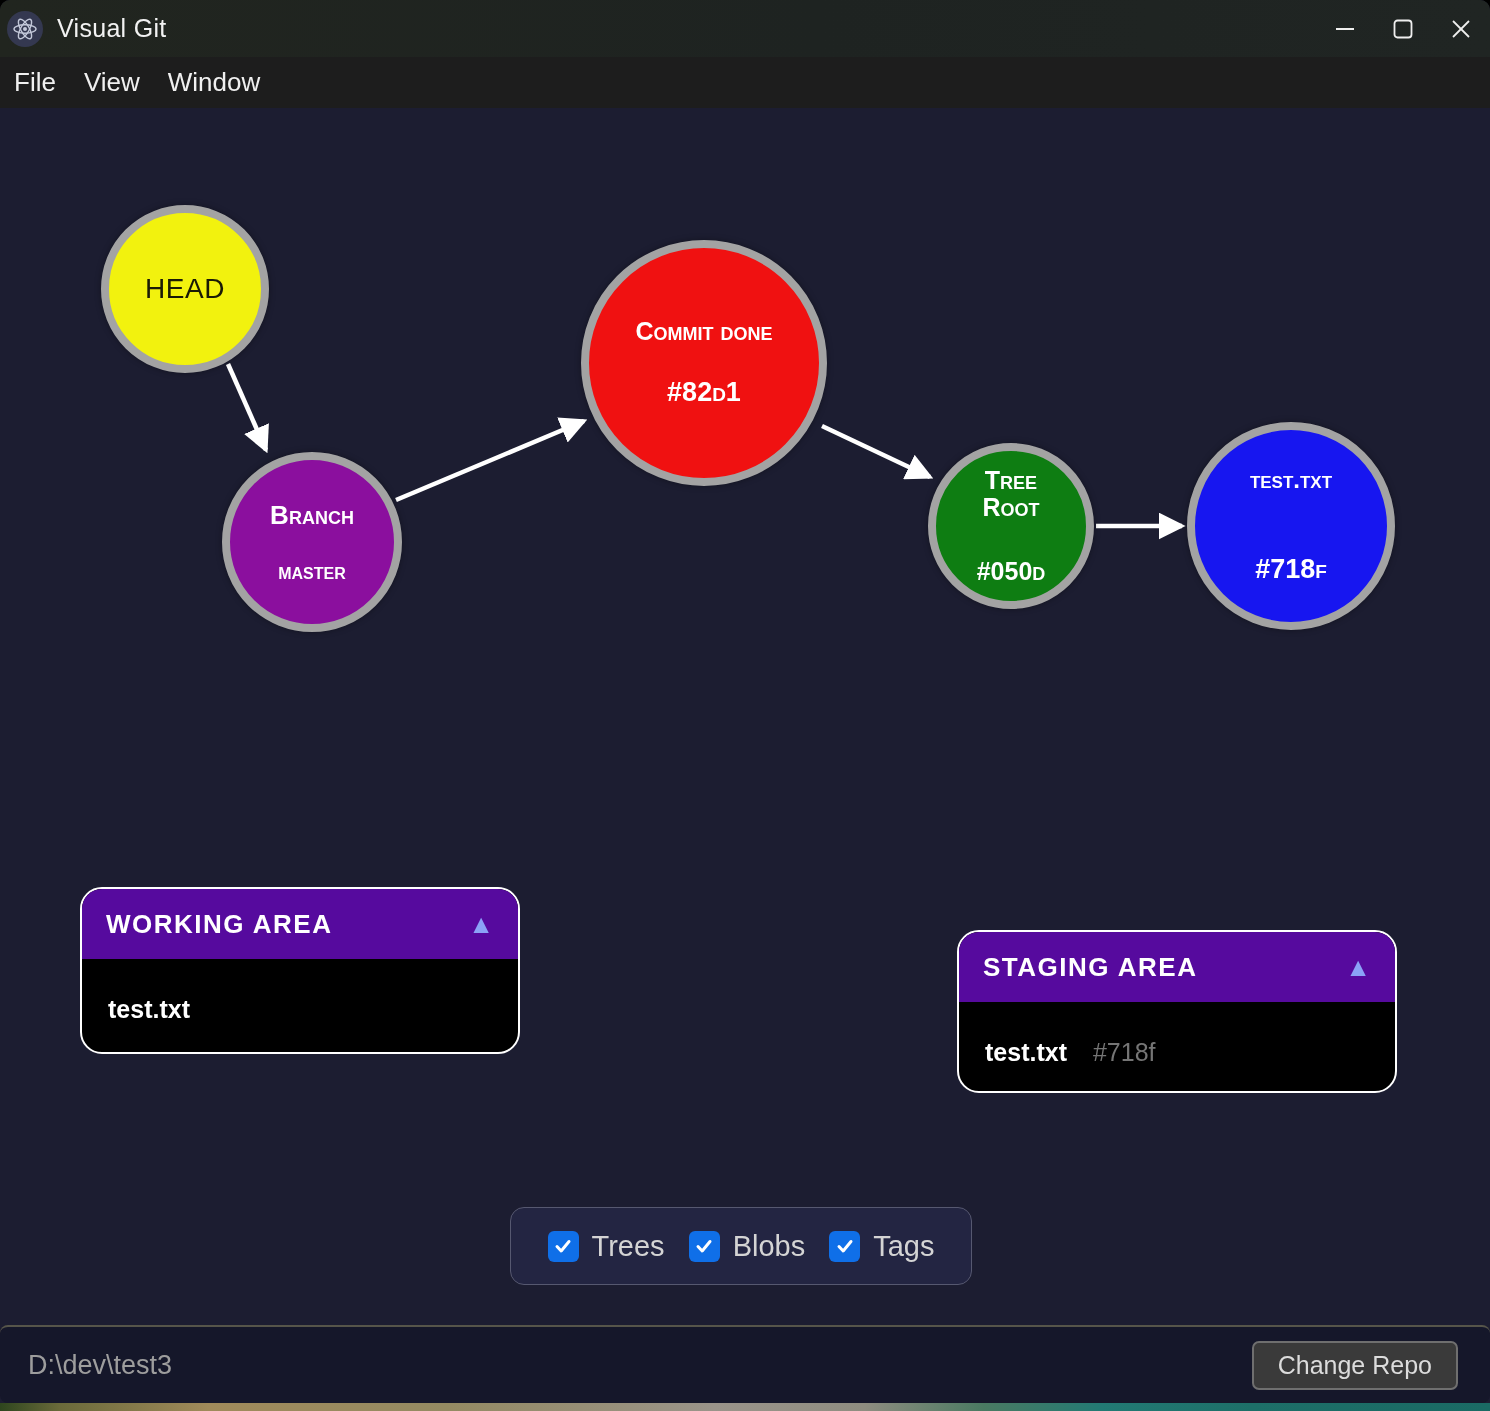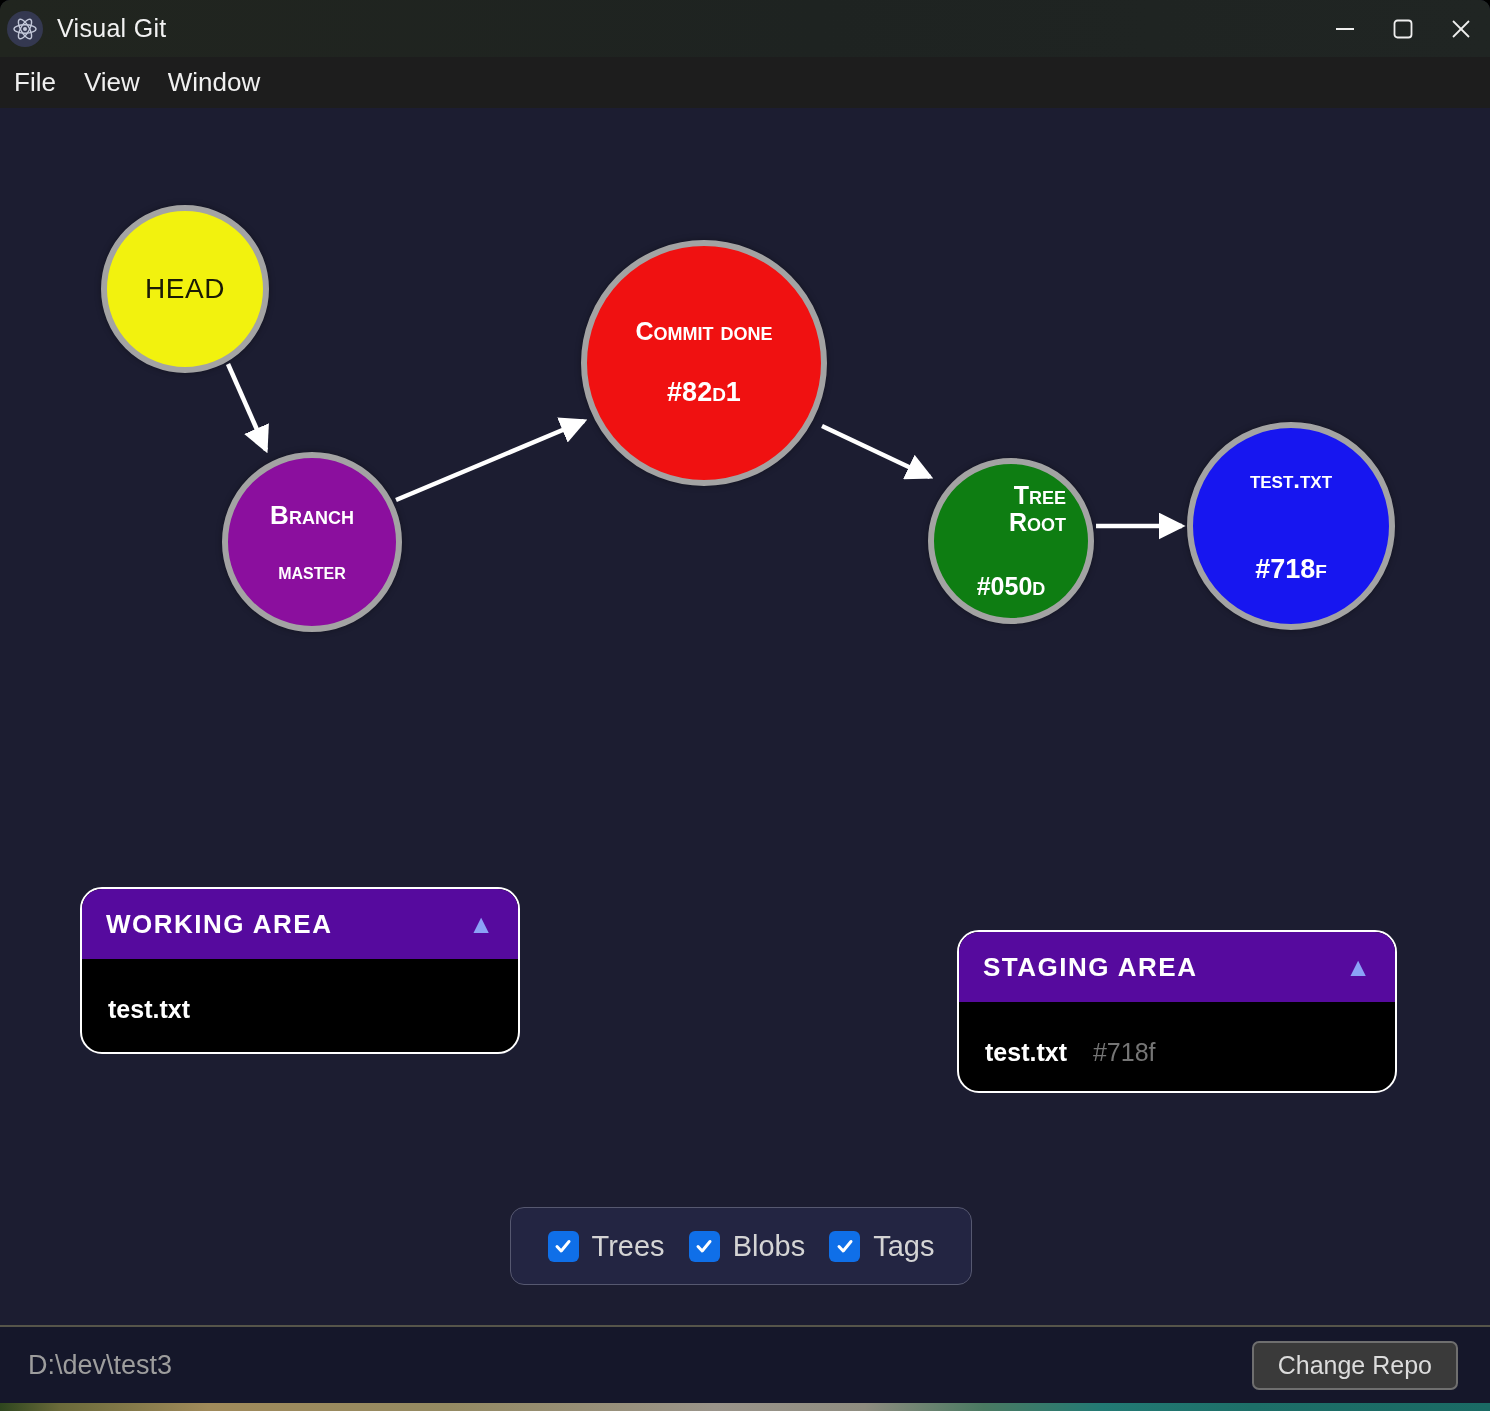--- a/index.html
+++ b/index.html
@@ -16,30 +16,30 @@
   .win-btn svg { display:block; }
 
   
   .menubar { height:51px; background:#1d1d1d; display:flex; align-items:center; flex:none; }
   .menu-item { color:#f0f0f0; font-size:26px; padding:4px 14px; background:transparent; border:none; cursor:pointer; font-family:"Liberation Sans", sans-serif; }
 
   
   .canvas { position:relative; flex:1; background:#1c1d31; overflow:hidden; }
   .edges { position:absolute; left:0; top:0; pointer-events:none; }
 
-  .node { position:absolute; border-radius:50%; border:6px solid #a3a3a3; display:flex; flex-direction:column; align-items:center; justify-content:center; text-align:right; color:#fff; font-weight:bold; font-variant:small-caps; cursor:pointer; box-shadow:0 0 6px rgba(0,0,0,.35); }
+  .node { position:absolute; border-radius:50%; border:8px solid #a3a3a3; display:flex; flex-direction:column; align-items:center; justify-content:center; text-align:center; color:#fff; font-weight:bold; font-variant:small-caps; cursor:pointer; box-shadow:0 0 6px rgba(0,0,0,.35); }
   .nlabel { font-size:26px; line-height:1.08; }
   .nhash  { font-size:27px; }
   .n-head   { left:101px; top:97px;  width:168px; height:168px; background:#f2f20e; color:#1a1a05; font-variant:normal; font-weight:500; }
   .n-head .nlabel { font-size:28px; letter-spacing:.5px; }
   .n-branch { left:222px; top:344px; width:180px; height:180px; background:#8b0f9e; gap:30px; }
   .n-branch .sub { font-size:23px; }
   .n-commit { left:581px; top:132px; width:246px; height:246px; background:#f01111; gap:32px; }
   .n-commit .nlabel { max-width:150px; font-size:25px; }
-  .n-tree   { left:928px; top:350px; width:166px; height:166px; background:#0e7d12; gap:36px; }
+  .n-tree   { left:928px; top:335px; width:166px; height:166px; background:#0e7d12; gap:36px; }
   .n-tree .nlabel { max-width:110px; font-size:25px; }
   .n-tree .nhash { font-size:25px; }
   .n-blob   { left:1187px; top:314px; width:208px; height:208px; background:#1716f0; gap:62px; }
   .n-blob .nlabel { font-size:24px; }
 
   
   .panel { position:absolute; border:2px solid #fff; border-radius:22px; overflow:hidden; background:#000; }
   .panel-working { left:80px;  top:779px; width:440px; height:167px; }
   .panel-staging { left:957px; top:822px; width:440px; height:163px; }
   .panel-header { height:70px; background:#560a9e; display:flex; align-items:center; padding:0 24px; cursor:pointer; }
@@ -50,21 +50,21 @@
   .item-name { color:#fff; font-size:25px; font-weight:bold; }
   .item-hash { color:#757575; font-size:25px; }
 
   
   .filters { position:absolute; left:510px; top:1099px; width:462px; height:78px; background:#232542; border:1px solid #565870; border-radius:14px; display:flex; align-items:center; justify-content:center; gap:24px; }
   .filter { display:flex; align-items:center; gap:13px; cursor:pointer; }
   .checkbox { width:31px; height:31px; border-radius:6px; background:#0f6fe8; display:flex; align-items:center; justify-content:center; }
   .filter-label { color:#d4d4d4; font-size:29px; }
 
   
-  .statusbar { height:78px; flex:none; background:#15172a; border-top:2px solid #56554a; display:flex; align-items:center; padding:0 32px 0 28px; }
+  .statusbar { height:78px; flex:none; background:#15172a; border-top:2px solid #56554a; display:flex; align-items:center; padding:0 32px 0 28px;border-radius:8px; }
   .repo-path { color:#9d9d9d; font-size:27px; }
   .change-repo { margin-left:auto; background:#3a3a3a; border:2px solid #6f6f6f; border-radius:7px; color:#dcdcdc; font-size:25px; padding:8px 24px; cursor:pointer; font-family:"Liberation Sans", sans-serif; }
 
   
   .desktop-strip { height:8px; flex:none; background:linear-gradient(90deg,#2e461e 0%,#6a6a3a 4%,#a08a5a 14%,#948a62 30%,#9a948a 48%,#8f8d80 58%,#4a7a62 66%,#227a74 74%,#1d6f68 84%,#1a6a64 100%); }
 </style>
 </head>
 <body>
 
 <div class="window">

